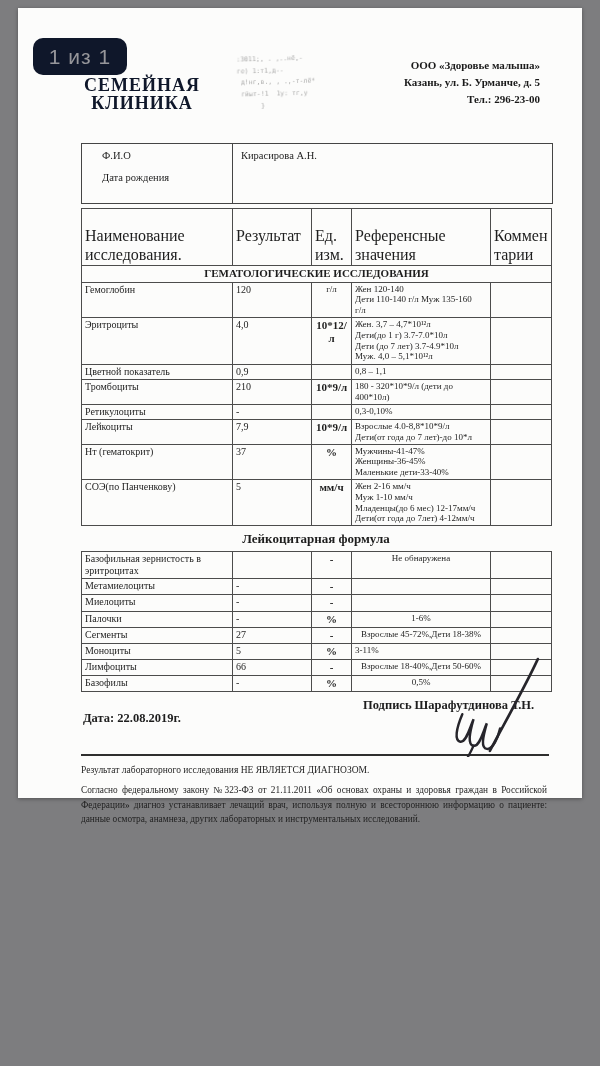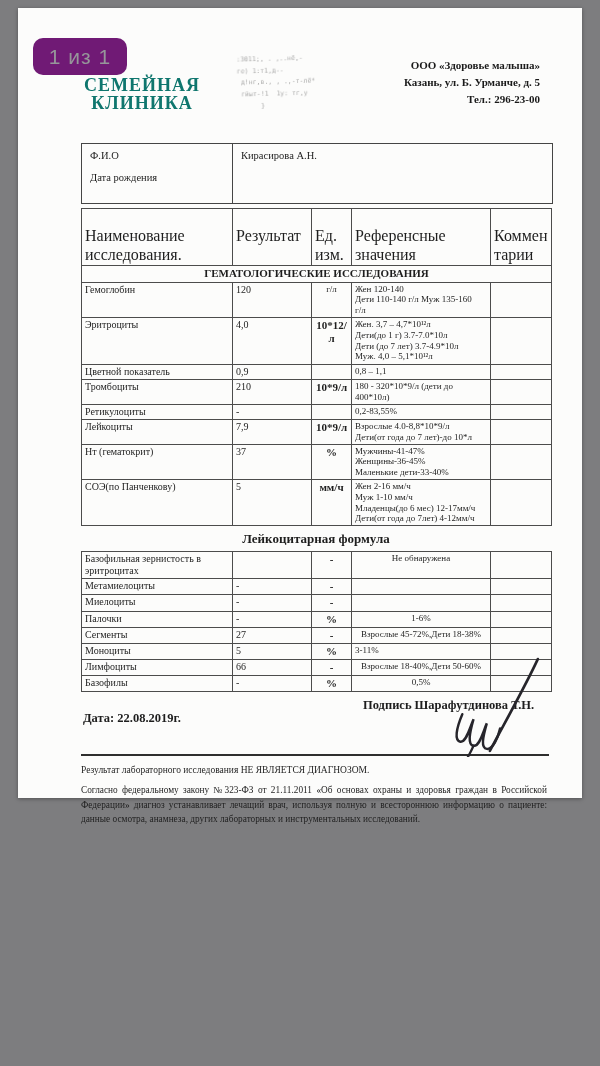--- a/index.html
+++ b/index.html
@@ -14,30 +14,30 @@
   
   .page{
     position:absolute;left:18px;top:8px;width:564px;height:790px;
     background:#fcfcfb;
     box-shadow:0 1px 4px rgba(0,0,0,.35);
     color:#1e1e1e;
   }
   
   .badge{
     position:absolute;left:33px;top:38px;width:94px;height:37px;
-    background:#701a75;border-radius:10px;
+    background:#0f172a;border-radius:10px;
     display:flex;align-items:center;justify-content:center;
     font-family:"Liberation Sans","DejaVu Sans",sans-serif;
     font-size:21px;color:#96969a;letter-spacing:1px;
   }
   
   .logo{
     position:absolute;left:39px;top:68px;width:170px;
     text-align:center;font-weight:bold;font-size:18px;line-height:1.02;
-    letter-spacing:1px;color:#0f766e;
+    letter-spacing:1px;color:#0f172a;
   }
   
   .noise{
     position:absolute;left:219px;top:45px;width:120px;
     font-family:"DejaVu Sans Mono",monospace;
     font-size:6.5px;line-height:1.8;color:rgba(45,45,45,.42);
     filter:blur(.3px);transform:rotate(-1.5deg);
     white-space:pre;
   }
   
@@ -45,21 +45,21 @@
     position:absolute;right:42px;top:49px;
     text-align:right;font-size:11px;font-weight:bold;line-height:1.55;color:#1a1a1a;
   }
   
   .patient{
     position:absolute;left:63px;top:135px;width:470px;height:59px;
     border:1px solid #454545;display:grid;grid-template-columns:151px 1fr;
     font-size:10.5px;
   }
   .patient .pcol{padding:6px 0 0 8px;display:flex;flex-direction:column;gap:11px;}
-  .patient .pcol.left{border-right:1px solid #454545;}
+  .patient .pcol.left{border-right:1px solid #454545;margin-left:12px;}
   
   .tables{position:absolute;left:63px;top:200px;width:470px;}
   table{border-collapse:collapse;width:470px;table-layout:fixed;}
   col.c1{width:151px}col.c2{width:79px}col.c3{width:40px}col.c4{width:139px}col.c5{width:61px}
   th,td{
     border:1px solid #4c4c4c;
     font-size:9px;line-height:1.2;vertical-align:top;
     padding:1px 3px;white-space:pre-line;overflow:hidden;
   }
   th{font-weight:normal;font-size:16px;text-align:left;padding-top:17px;}
@@ -177,21 +177,21 @@
             <td class="res">210</td>
             <td class="unit">10*9/л</td>
             <td class="ref">180 - 320*10*9/л (дети до
 400*10л)</td>
             <td class="com"></td>
           </tr>
           <tr style="height:13px">
             <td class="name">Ретикулоциты</td>
             <td class="res">-</td>
             <td class="unit"></td>
-            <td class="ref">0,2-83,55%</td>
+            <td class="ref">0,3-0,10%</td>
             <td class="com"></td>
           </tr>
           <tr style="height:21px">
             <td class="name">Лейкоциты</td>
             <td class="res">7,9</td>
             <td class="unit">10*9/л</td>
             <td class="ref">Взрослые 4.0-8,8*10*9/л
 Дети(от года до 7 лет)-до 10*л</td>
             <td class="com"></td>
           </tr>

